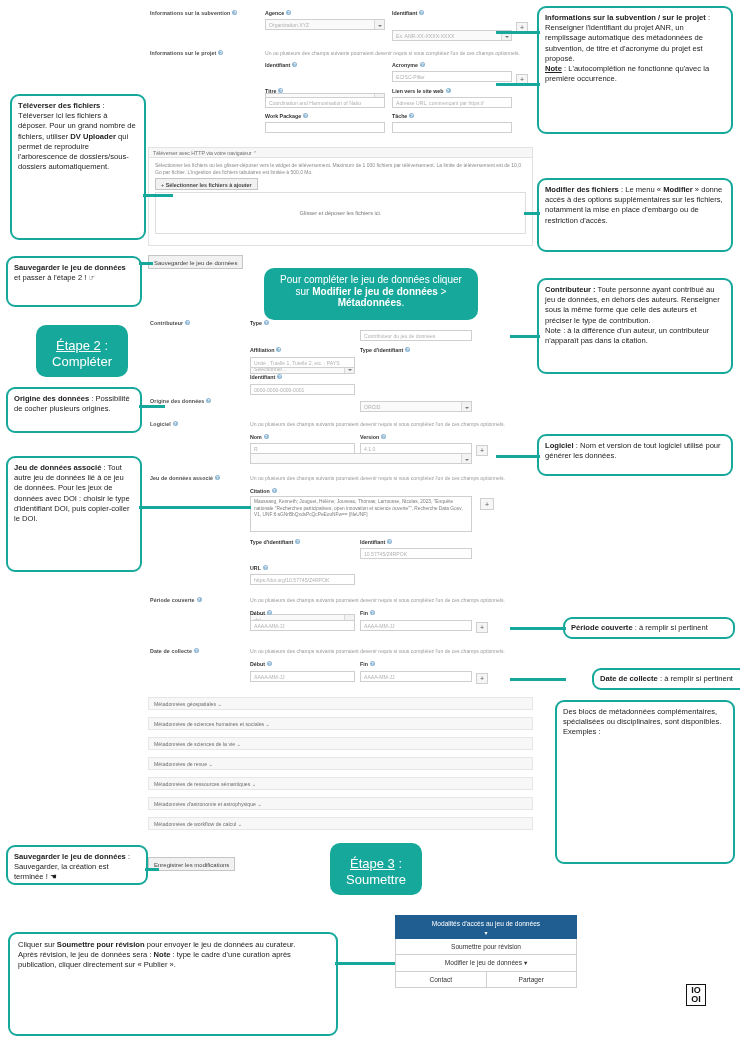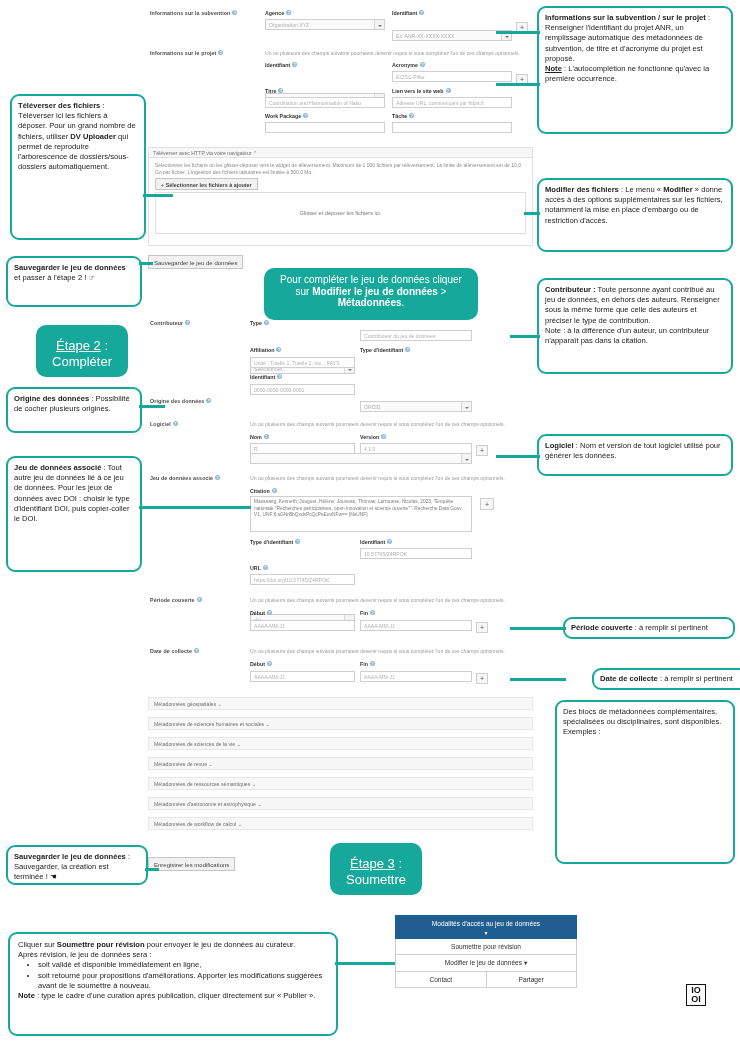--- a/index.html
+++ b/index.html
@@ -245,24 +245,20 @@
 </div>
 <div class="bar" style="left:145px;top:868px;width:14px;"></div>
 
 <div class="abs step" style="left:330px;top:843px;width:92px;height:52px;">
   <u>Étape 3</u><span> :</span><br><span>Soumettre</span>
 </div>
 
 <div class="abs callout" style="left:8px;top:932px;width:330px;height:104px;padding:6px 8px;">
   <span>Cliquer sur </span><b>Soumettre pour révision</b><span> pour envoyer le jeu de données au curateur.</span><br>
   <span>Après révision, le jeu de données sera :</span>
-  <ul style="margin:0;padding-left:20px;">
-    <li>soit validé et disponible immédiatement en ligne,</li>
-    <li>soit retourné pour propositions d'améliorations. Apporter les modifications suggérées avant de le soumettre à nouveau.</li>
-  </ul>
   <b>Note</b><span> : type le cadre d'une curation après publication, cliquer directement sur « Publier ».</span>
 </div>
 <div class="bar" style="left:335px;top:962px;width:62px;"></div>
 
 <div class="abs accessbox">
   <div class="accesshdr">
     <span>Modalités d'accès au jeu de données</span>
     <span class="cv">▾</span>
   </div>
   <div class="accessitem">Soumettre pour révision</div>

